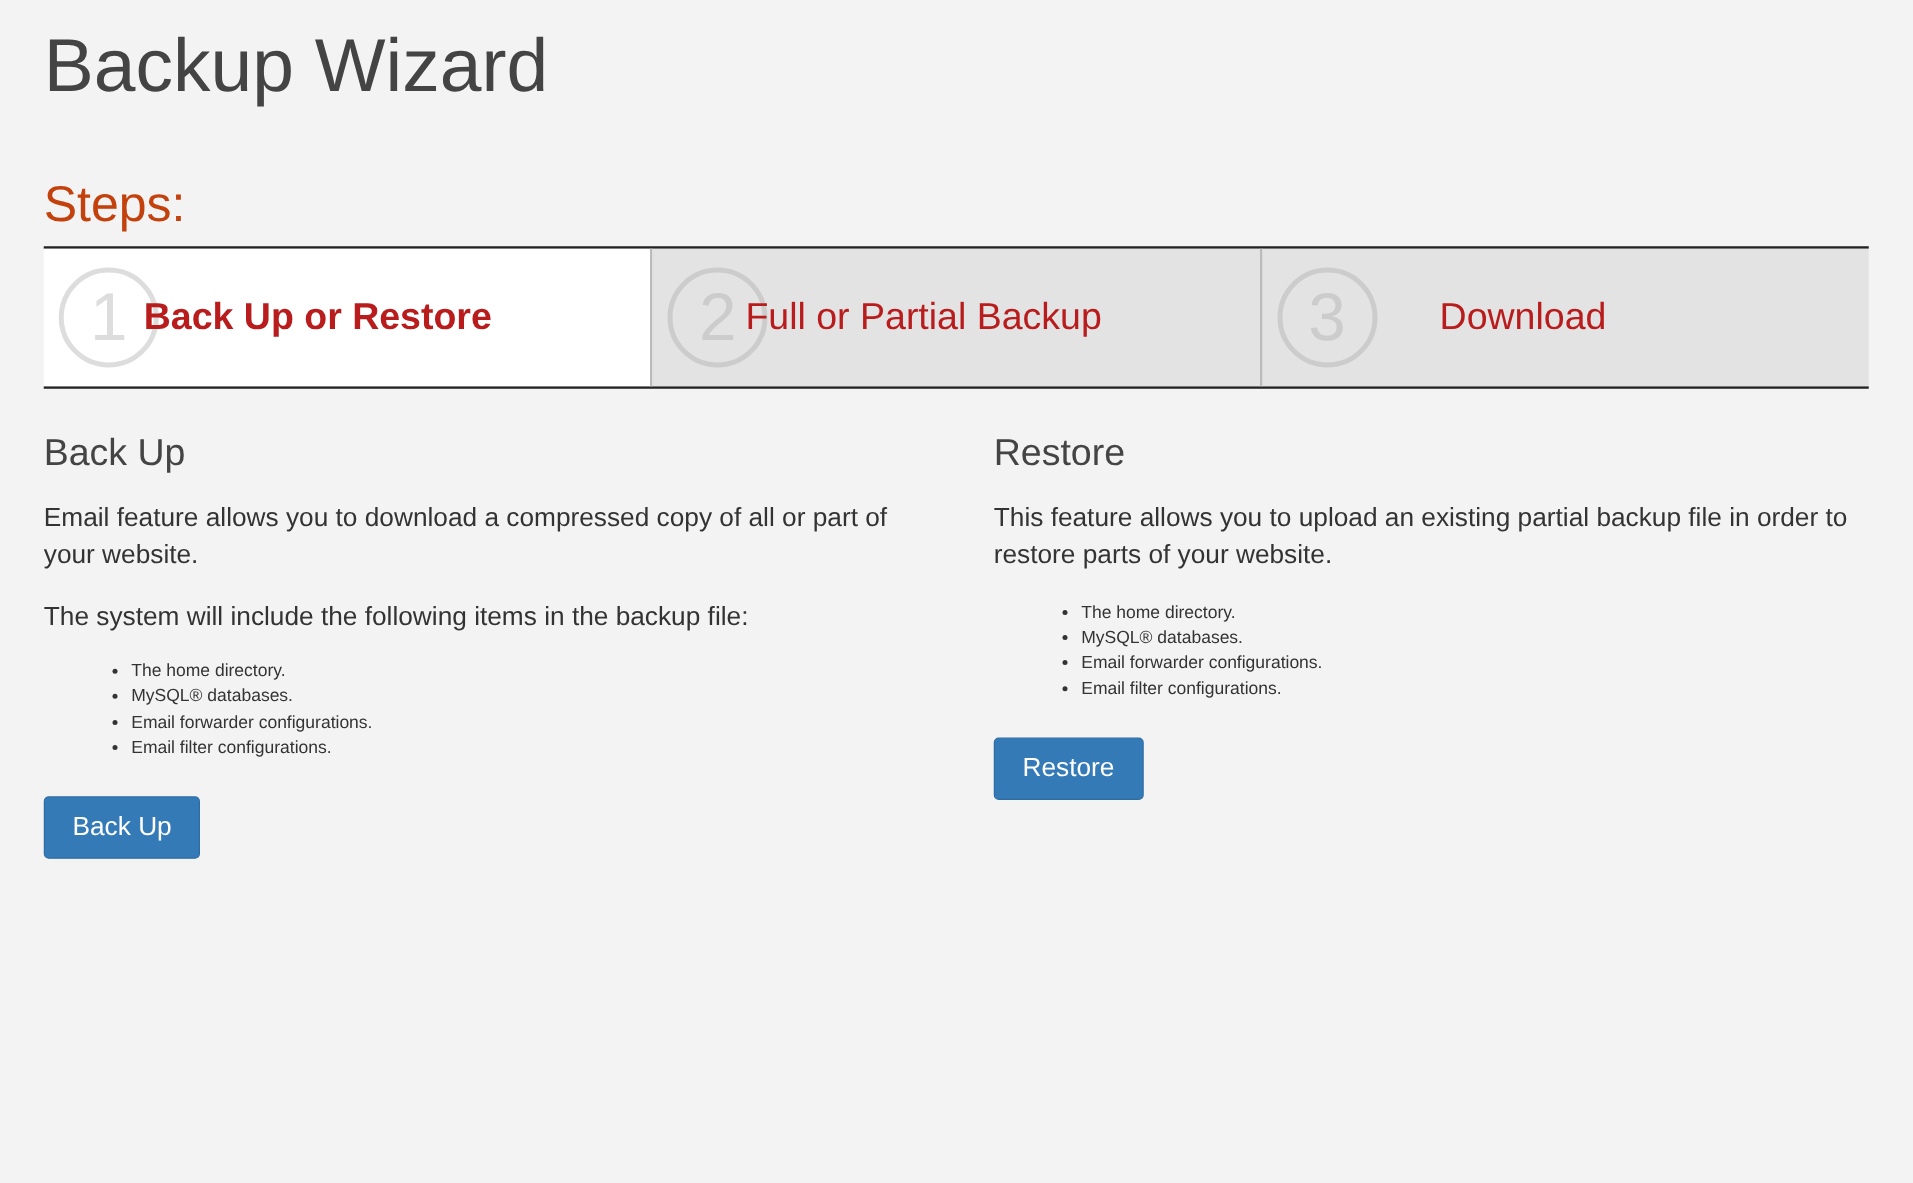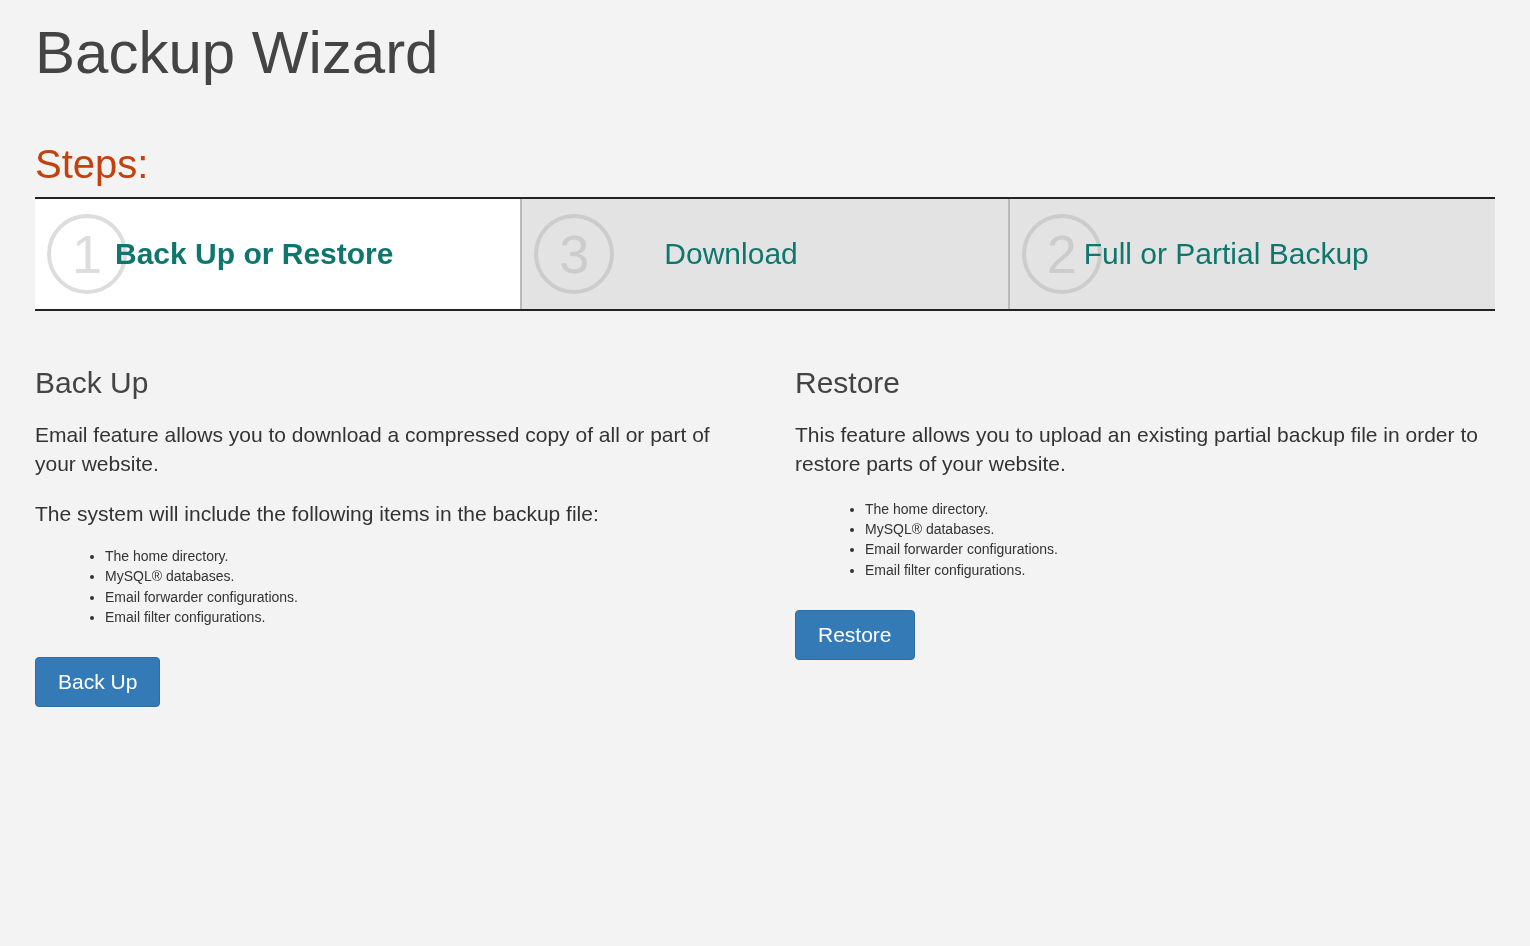--- a/index.html
+++ b/index.html
@@ -60,37 +60,37 @@
       font-weight: 400;
       color: #ddd;
       flex-shrink: 0;
     }
     .step-tab:not(.active) .step-number {
       border-color: #ccc;
       color: #ccc;
     }
     .step-label {
       font-size: 30px;
-      color: #0f766e;
+      color: #b91c1c;
       margin-left: -12px;
       z-index: 1;
     }
     .step-tab.active .step-label {
       font-weight: 700;
     }
     .step-tab.center .step-label {
       margin-left: -18px;
     }
     .step-tab.last .step-label {
       margin-left: 50px;
     }
     .content-columns {
       display: flex;
       gap: 60px;
-      margin-top: 55px;
+      margin-top: 35px;
     }
     .content-col {
       flex: 1;
     }
     .section-title {
       font-size: 30px;
       font-weight: 400;
       color: #444;
       margin-bottom: 20px;
     }
@@ -132,27 +132,27 @@
 
 <h1 class="page-title">Backup Wizard</h1>
 
 <h2 class="steps-heading">Steps:</h2>
 
 <div class="steps-tabs">
   <div class="step-tab active">
     <div class="step-number">1</div>
     <div class="step-label">Back Up or Restore</div>
   </div>
+  <div class="step-tab center">
+    <div class="step-number">2</div>
+    <div class="step-label">Full or Partial Backup</div>
+  </div>
   <div class="step-tab last">
     <div class="step-number">3</div>
     <div class="step-label">Download</div>
-  </div>
-  <div class="step-tab center">
-    <div class="step-number">2</div>
-    <div class="step-label">Full or Partial Backup</div>
   </div>
 </div>
 
 <div class="content-columns">
   <div class="content-col">
     <h3 class="section-title">Back Up</h3>
     <p class="section-desc">Email feature allows you to download a compressed copy of all or part of your website.</p>
     <p class="section-listintro">The system will include the following items in the backup file:</p>
     <ul class="item-list">
       <li>The home directory.</li>

